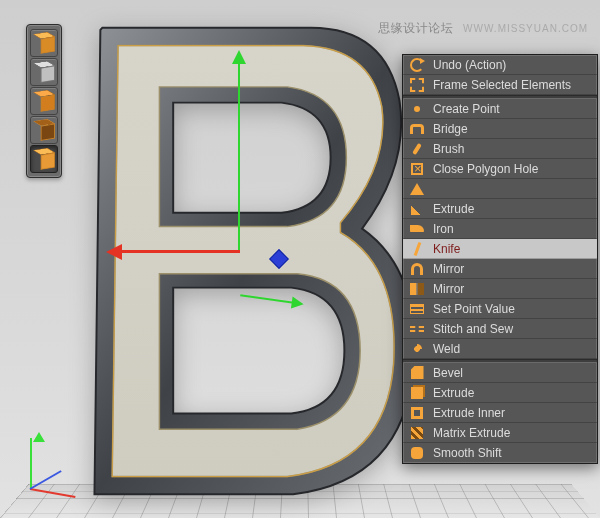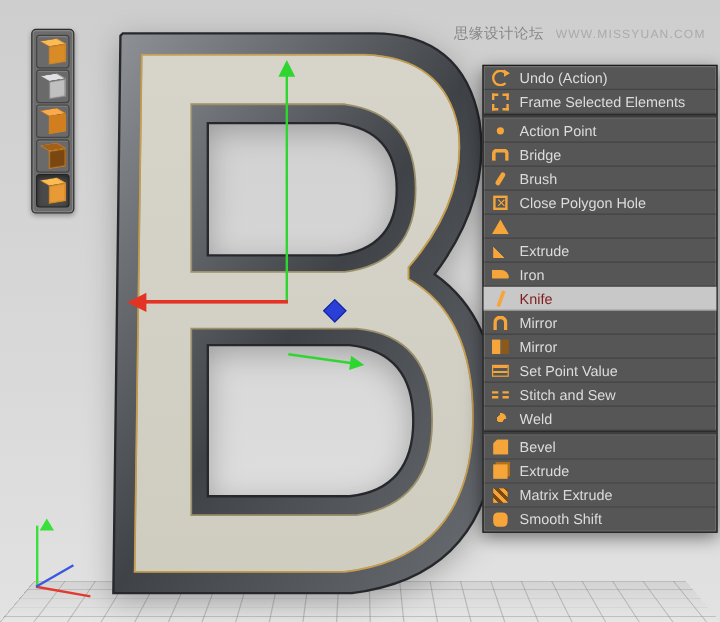--- a/index.html
+++ b/index.html
@@ -229,21 +229,21 @@
       <span class="ic">
         <span class="mi mi-frame"></span>
       </span>
       <span class="lbl">Frame Selected Elements</span>
     </div>
     <div class="sep"></div>
     <div class="row">
       <span class="ic">
         <span class="mi mi-point"></span>
       </span>
-      <span class="lbl">Action Point</span>
+      <span class="lbl">Create Point</span>
     </div>
     <div class="row">
       <span class="ic">
         <span class="mi mi-bridge"></span>
       </span>
       <span class="lbl">Bridge</span>
     </div>
     <div class="row">
       <span class="ic">
         <span class="mi mi-brush"></span>
@@ -317,20 +317,26 @@
       <span class="lbl">Bevel</span>
     </div>
     <div class="row">
       <span class="ic">
         <span class="mi mi-extrude"></span>
       </span>
       <span class="lbl">Extrude</span>
     </div>
     <div class="row">
       <span class="ic">
+        <span class="mi mi-extrudein"></span>
+      </span>
+      <span class="lbl">Extrude Inner</span>
+    </div>
+    <div class="row">
+      <span class="ic">
         <span class="mi mi-matrix"></span>
       </span>
       <span class="lbl">Matrix Extrude</span>
     </div>
     <div class="row">
       <span class="ic">
         <span class="mi mi-smooth"></span>
       </span>
       <span class="lbl">Smooth Shift</span>
     </div>

